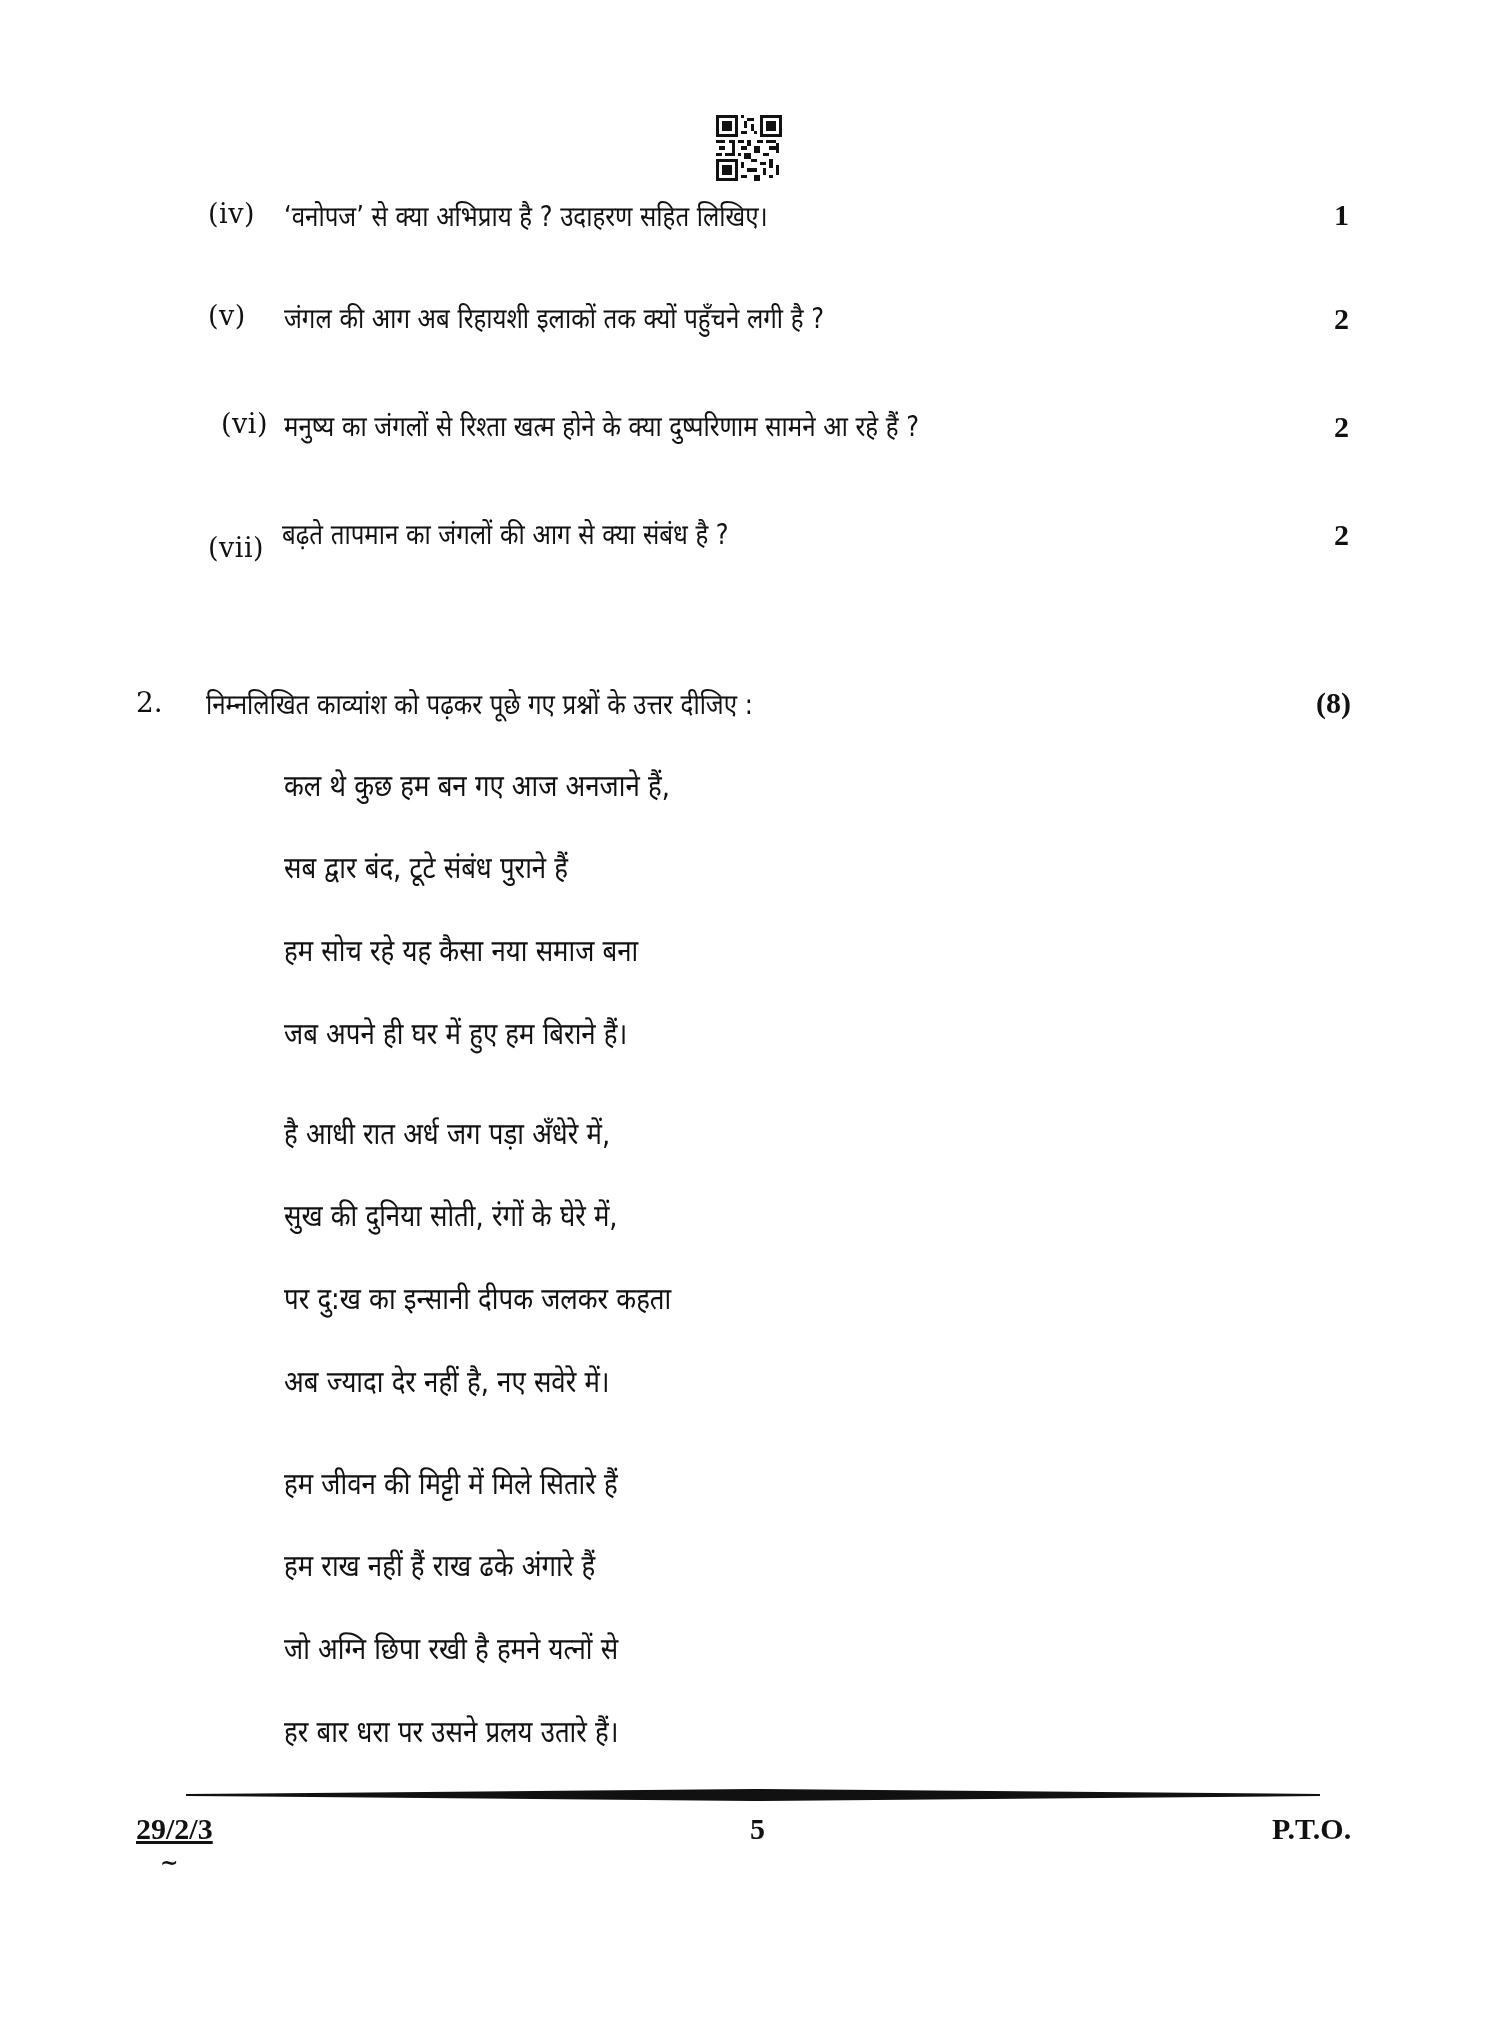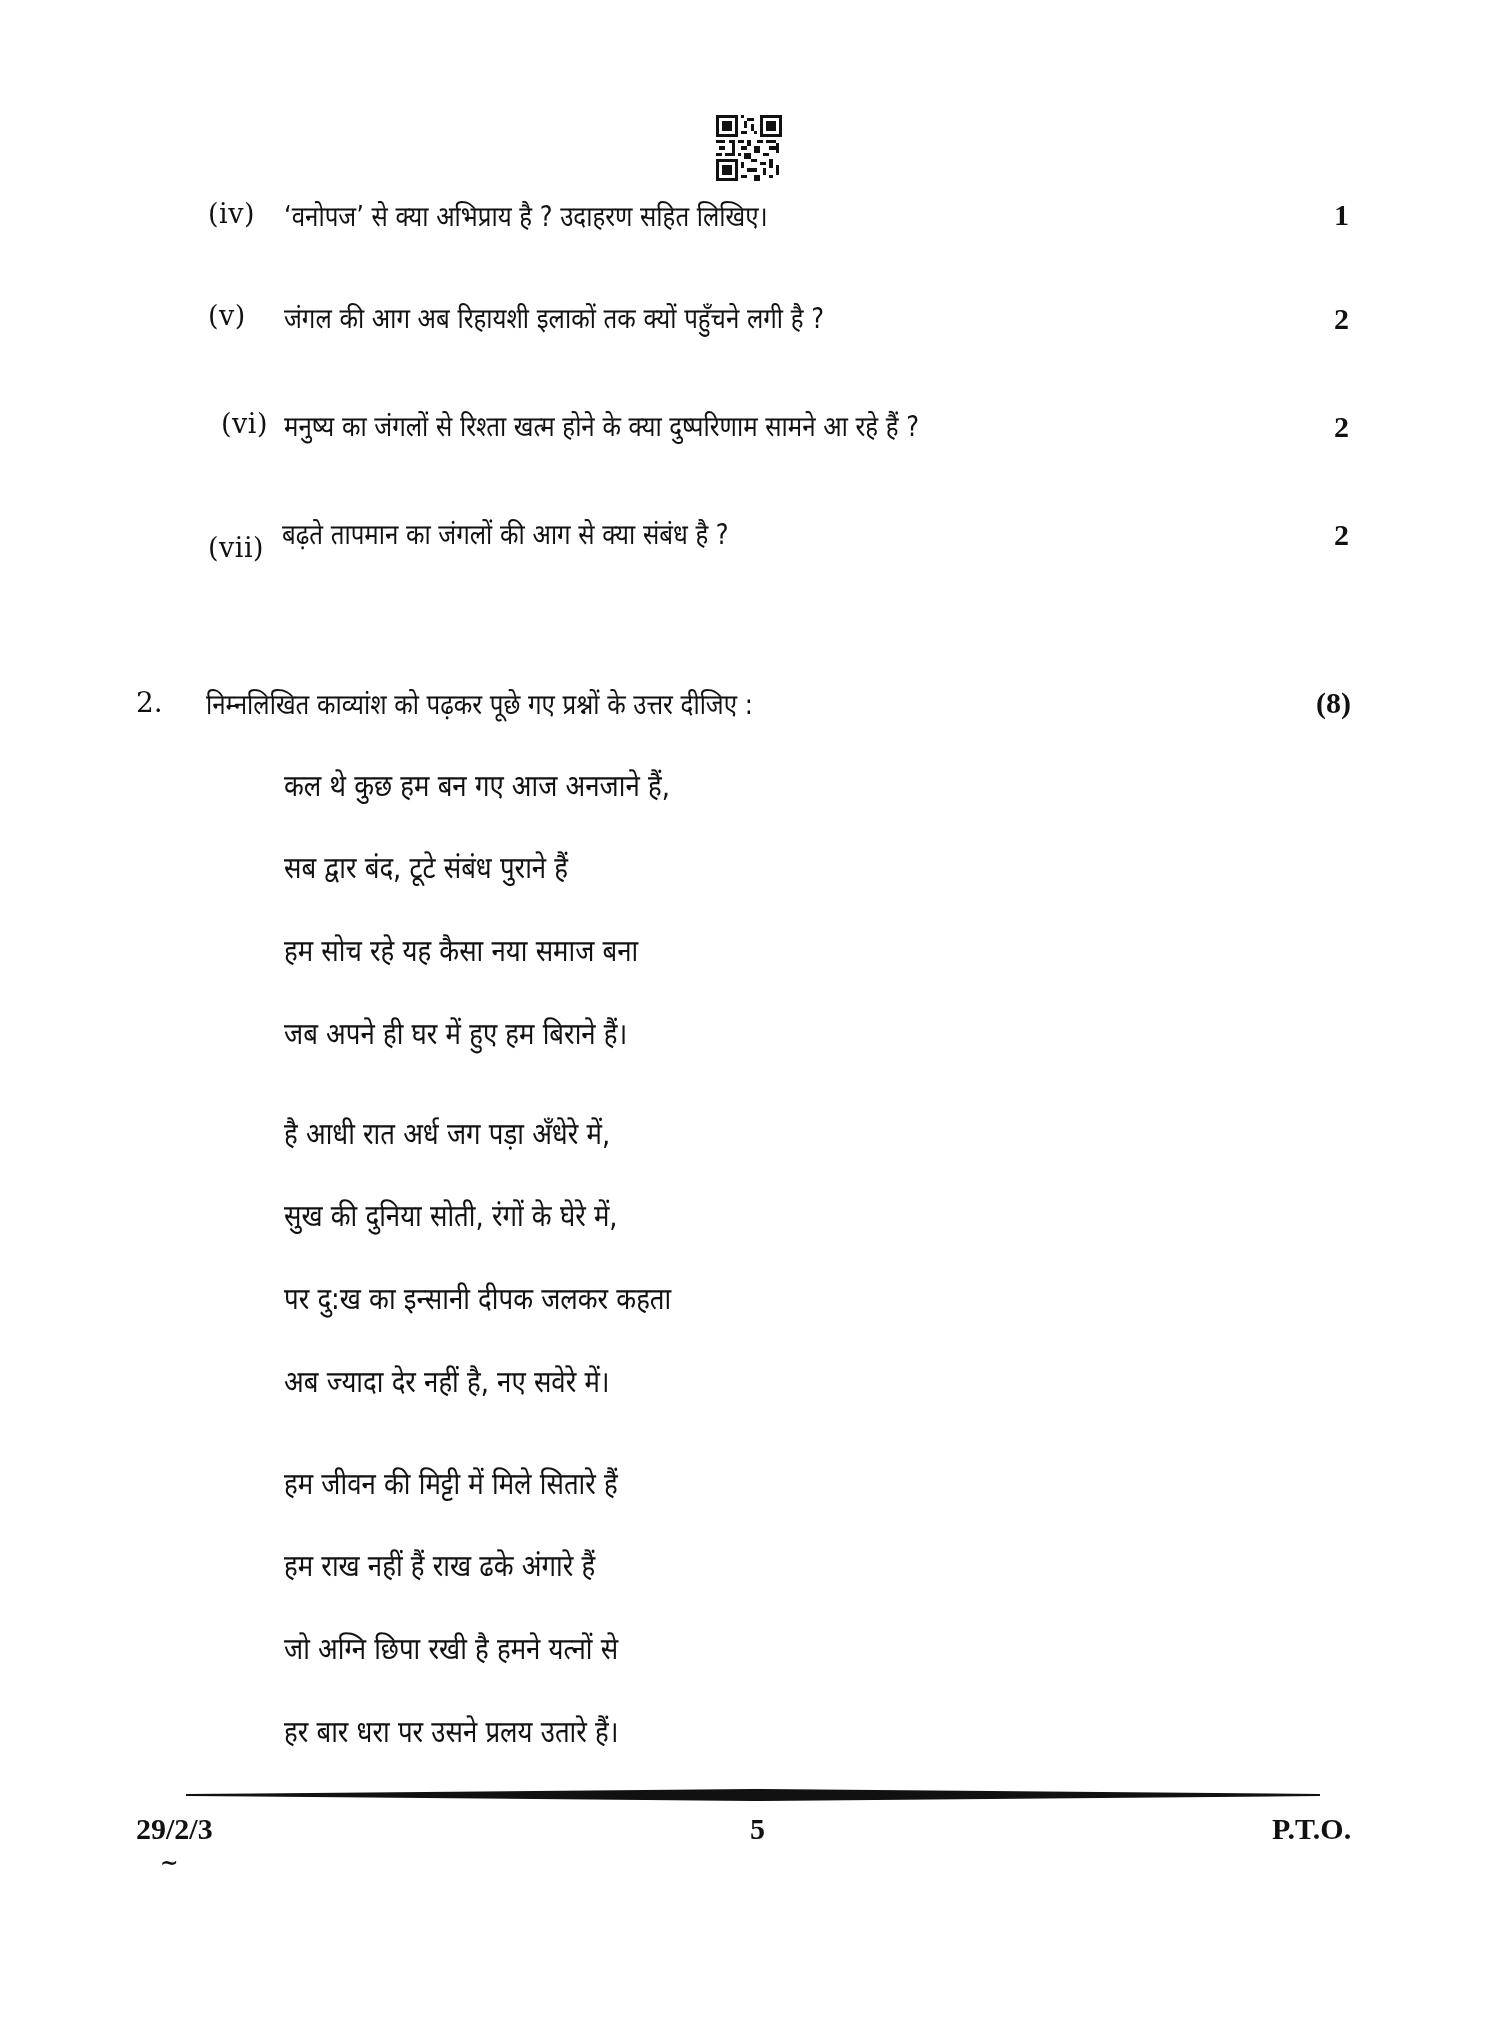--- a/index.html
+++ b/index.html
@@ -177,19 +177,19 @@
       <span class="abs poem" style="left:284px; top:1627px;">जो अग्नि छिपा रखी है हमने यत्नों से</span>
       <span class="abs poem" style="left:284px; top:1710px;">हर बार धरा पर उसने प्रलय उतारे हैं।</span>
     </div>
   </div>
 
   <svg class="footer-rule" viewBox="0 0 1134 12" preserveAspectRatio="none">
     <polygon points="0,5 567,0 1134,5 1134,7 567,12 0,7" fill="#111"></polygon>
   </svg>
 
   <div>
-    <span class="abs footer-text" style="left:136px; top:1812px;">29/2/3</span>
+    <span class="abs footer-text" style="left:136px; top:1812px;text-decoration:underline;">29/2/3</span>
     <span class="abs footer-text" style="left:750px; top:1812px;">5</span>
     <span class="abs footer-text" style="left:1272px; top:1812px;">P.T.O.</span>
     <span class="abs tilde" style="left:160px; top:1850px;">~</span>
   </div>
 
 </div>
 
 </body></html>

